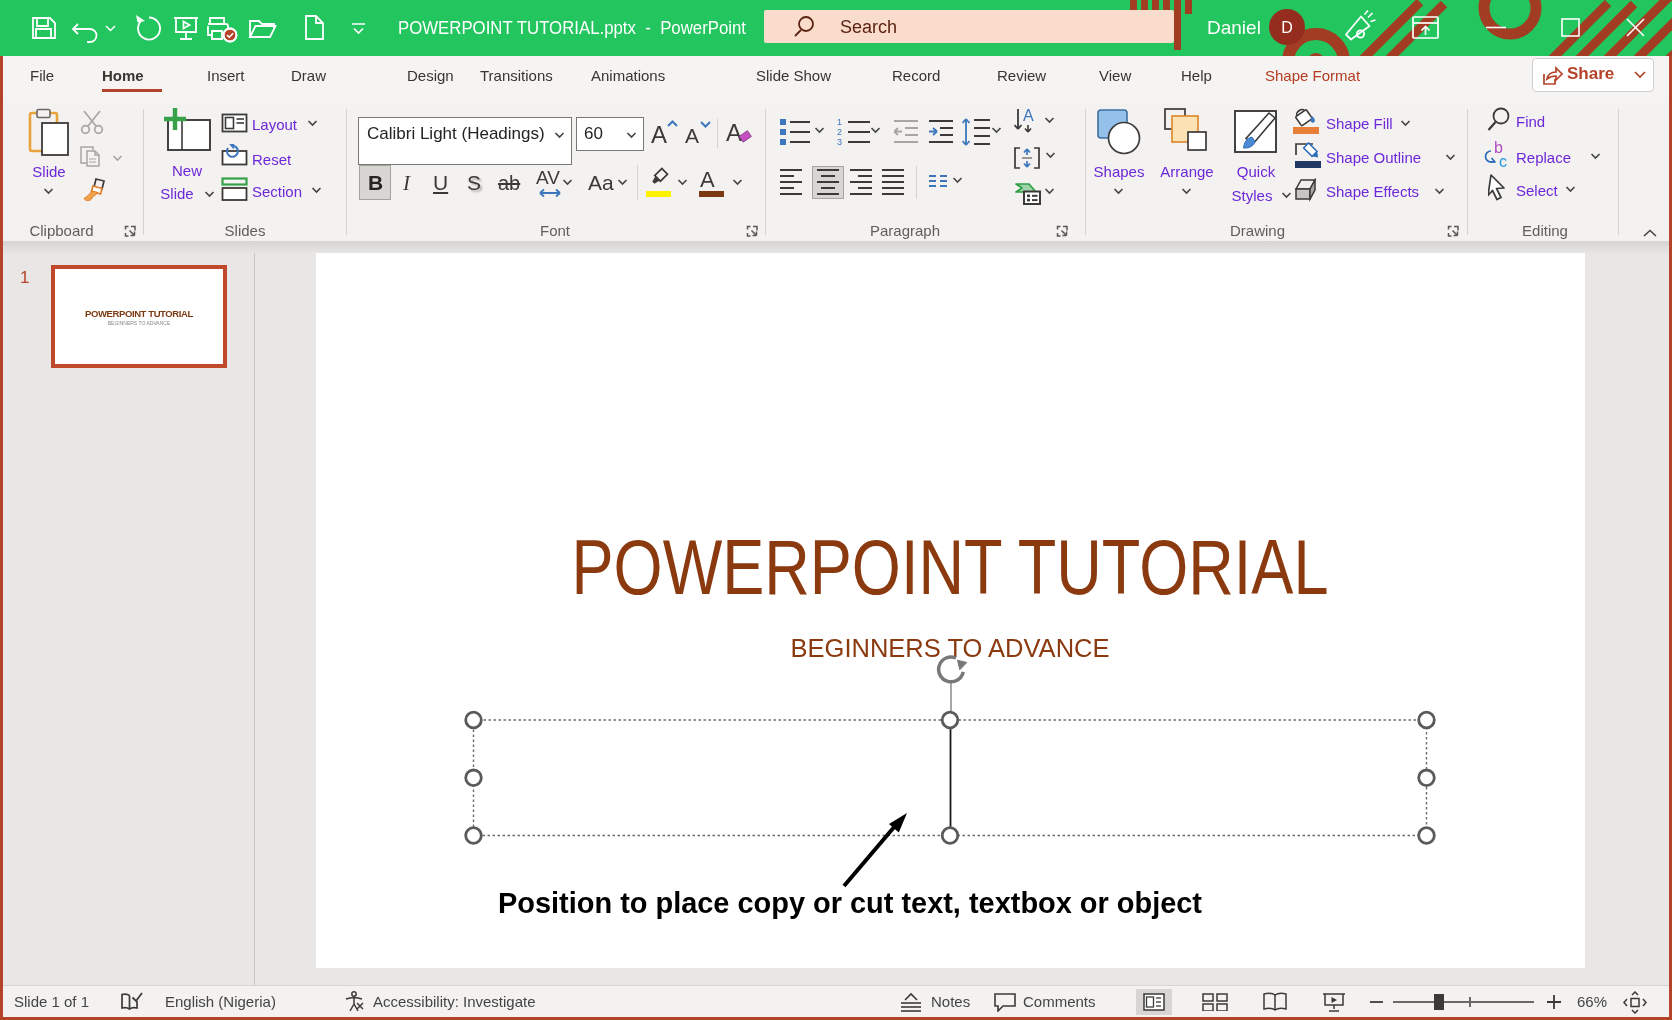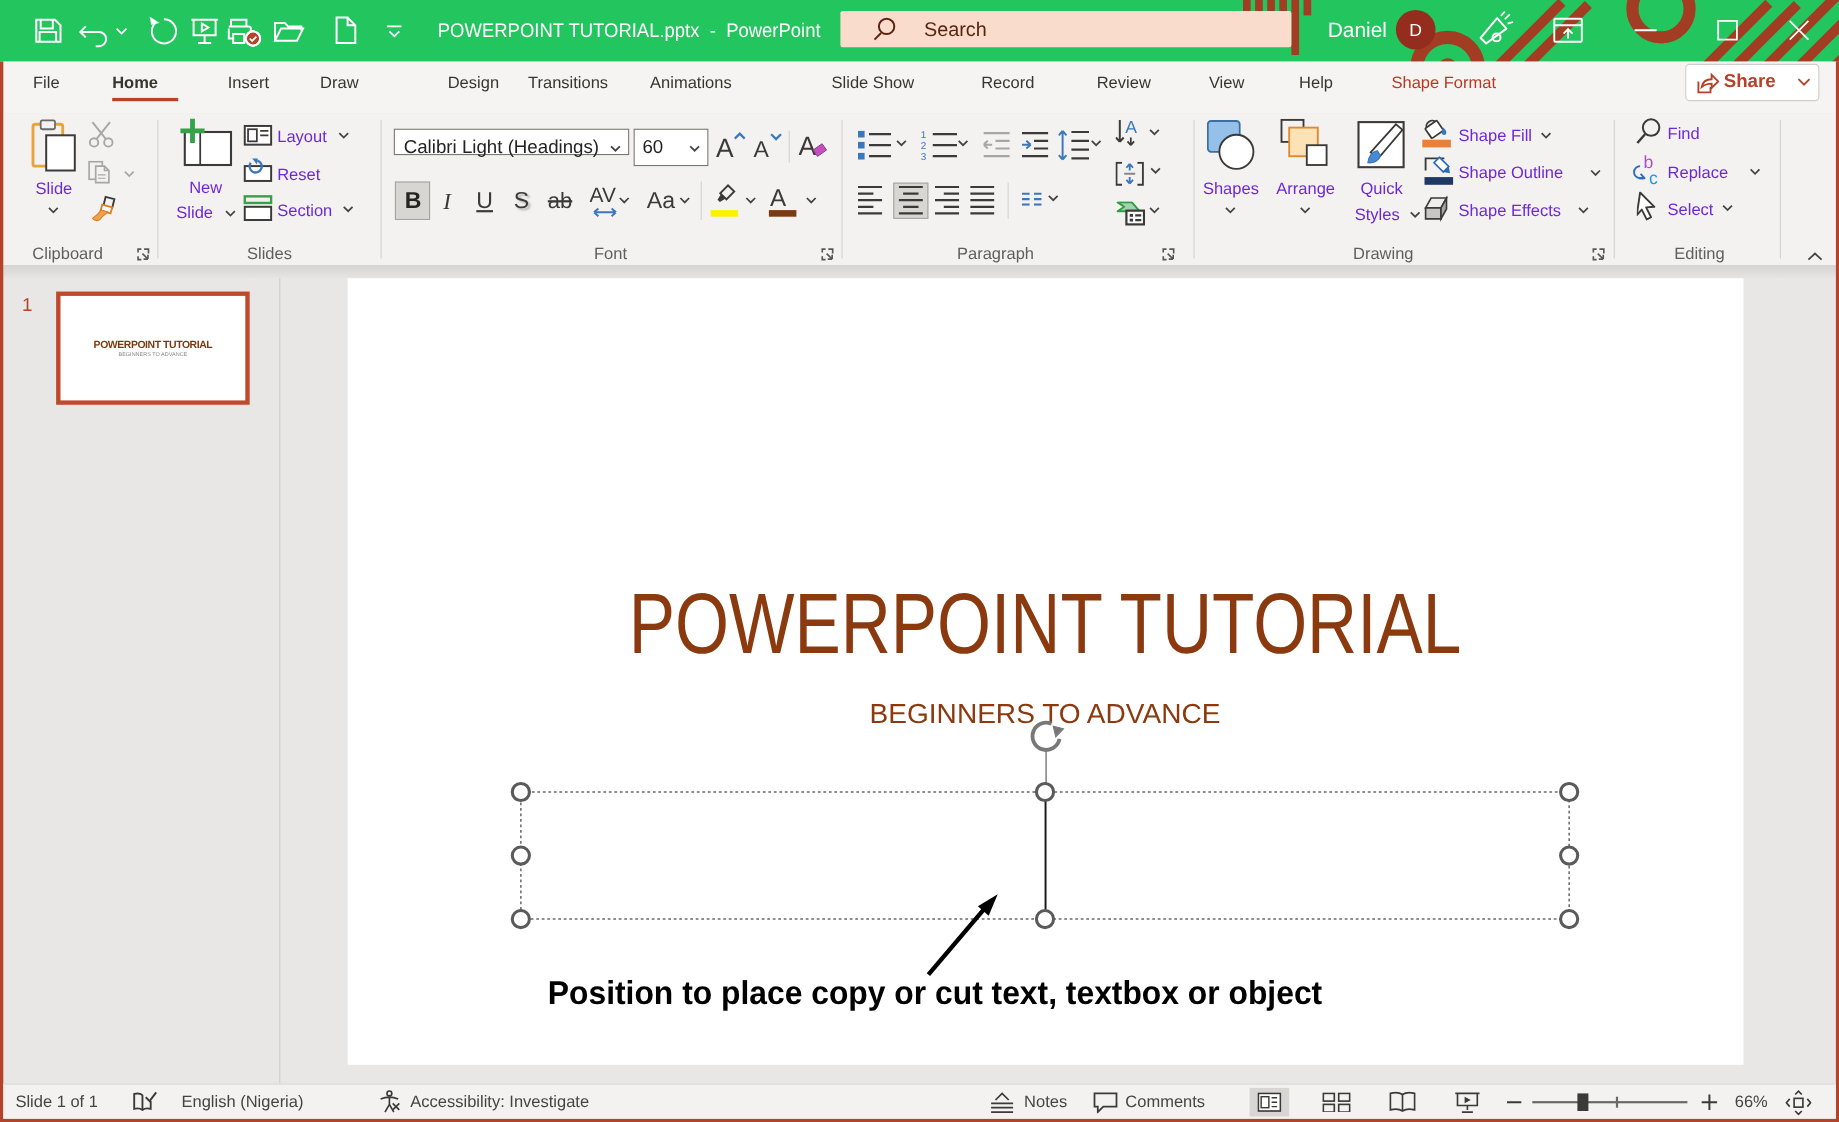--- a/index.html
+++ b/index.html
@@ -224,21 +224,21 @@
     <svg class="ricon" style="left:221px; top:74px;" width="27" height="24" viewBox="0 0 27 24">
       <rect x="1.5" y="1.5" width="24" height="6" fill="none" stroke="#35A24A" stroke-width="2.2"></rect>
       <rect x="1.5" y="11" width="24" height="12" fill="#fff" stroke="#3B3A39" stroke-width="1.8"></rect>
     </svg>
     <div class="rlabel" style="left:252px; top:80px;">Section</div>
     <svg class="ricon" style="left:310px; top:83px;" width="13" height="9" viewBox="0 0 13 9">
       <path class="chev" d="M2.5 2 l4 4 l4 -4"></path>
     </svg>
     <div class="glabel" style="left:195px; width:100px;">Slides</div>
 
-    <div class="combo" style="left:358px; top:14px; width:214px; height:24px;">
+    <div class="combo" style="left:358px; top:14px; width:214px; height:48px;">
       <span style="position:absolute; left:8px; top:6px;">Calibri Light (Headings)</span>
       <svg style="position:absolute; right:5px; top:13px;" width="13" height="9" viewBox="0 0 13 9">
         <path class="chev" d="M2.5 2 l4 4 l4 -4"></path>
       </svg>
     </div>
     <div class="combo" style="left:576px; top:14px; width:68px; height:34px;">
       <span style="position:absolute; left:7px; top:6px;">60</span>
       <svg style="position:absolute; right:5px; top:13px;" width="13" height="9" viewBox="0 0 13 9">
         <path class="chev" d="M2.5 2 l4 4 l4 -4"></path>
       </svg>

